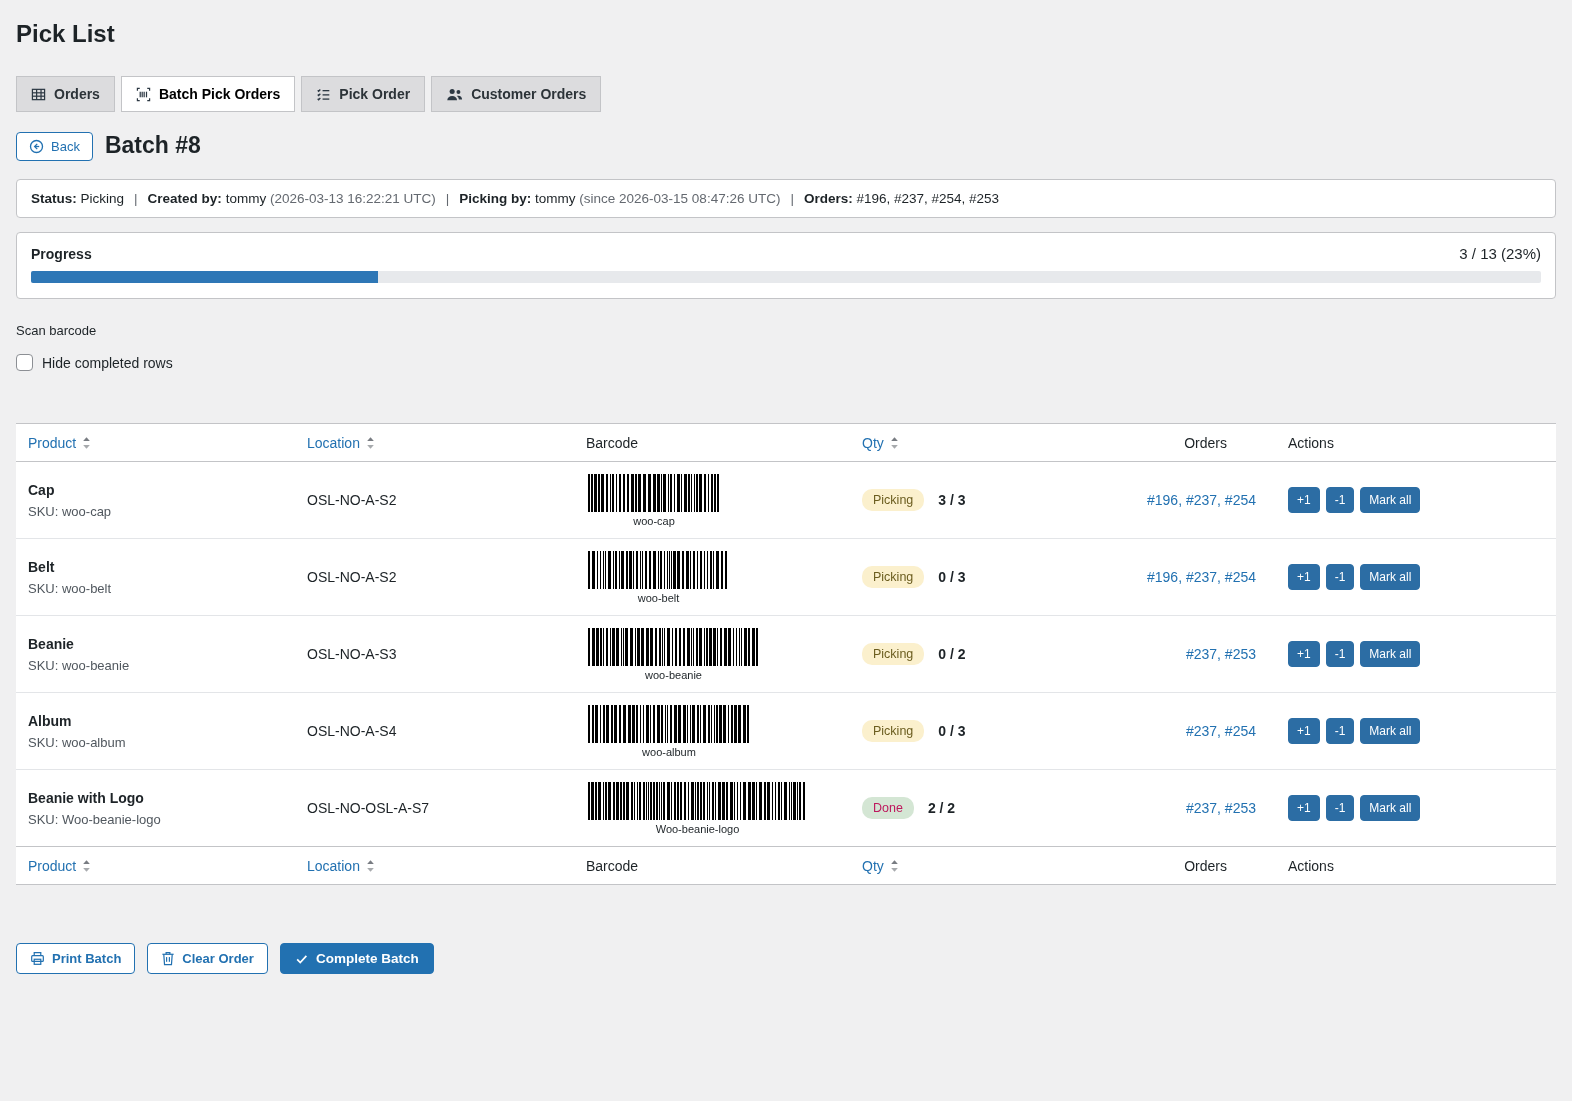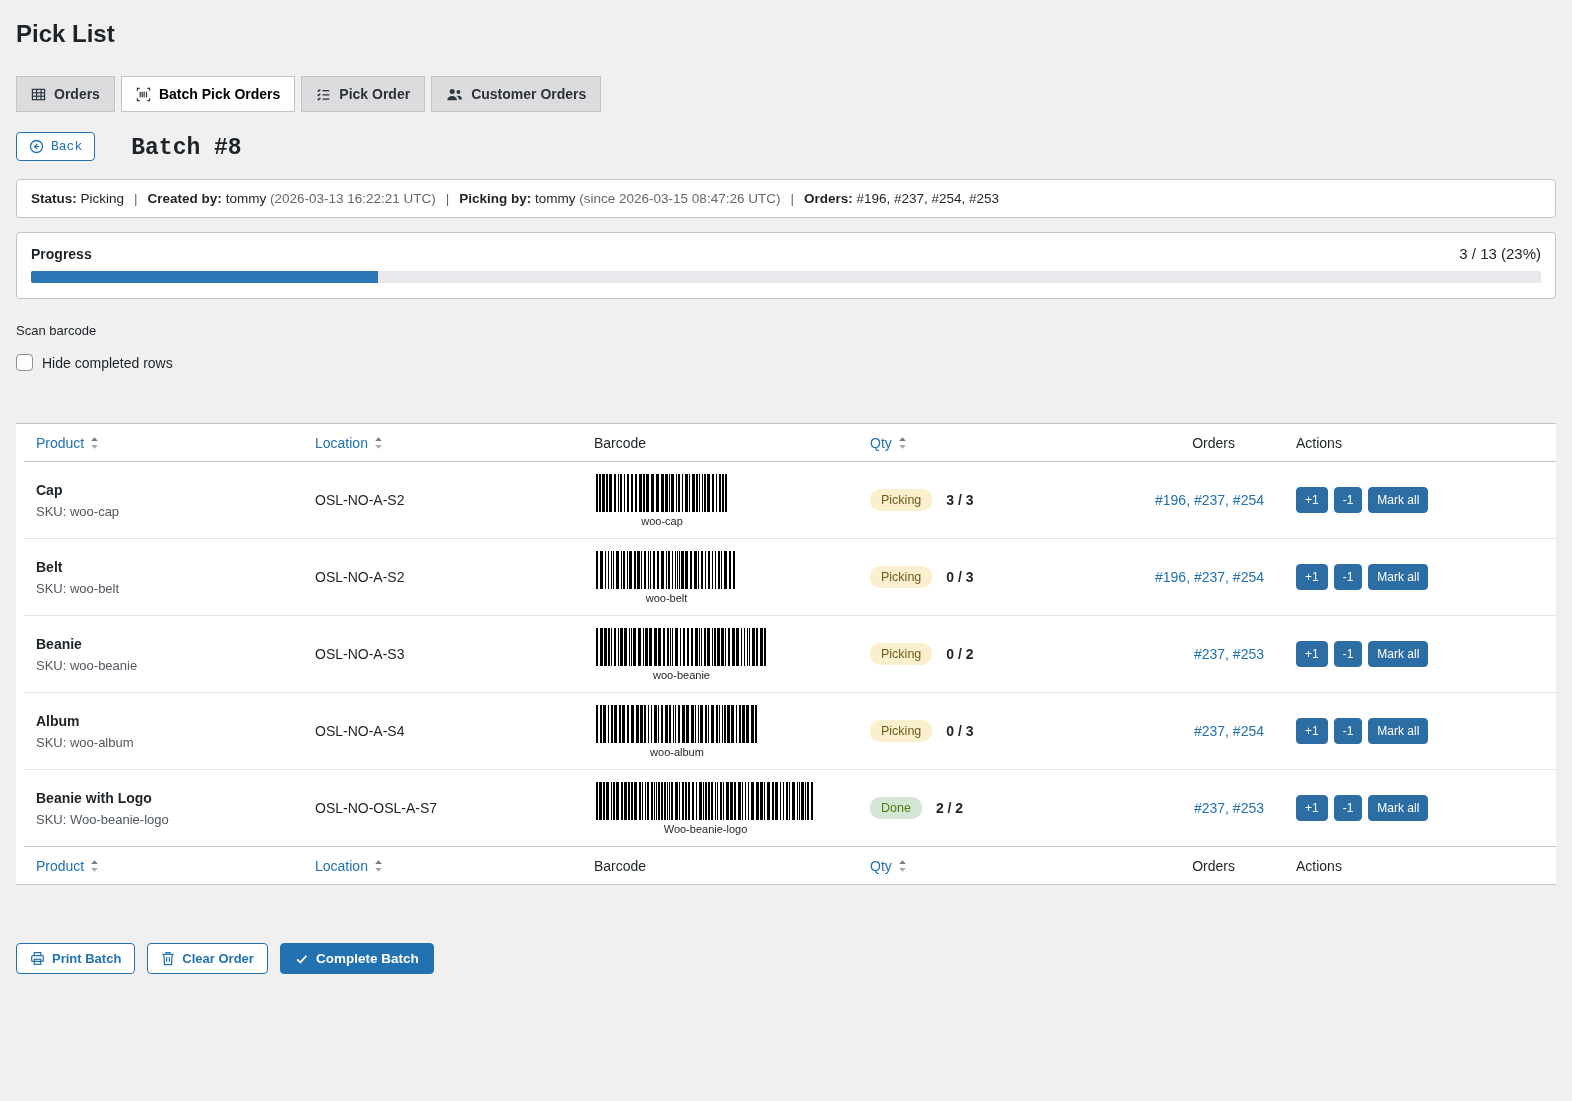--- a/index.html
+++ b/index.html
@@ -19,21 +19,21 @@
   .tabs { display:flex; gap:6px; align-items:flex-end; }
   .tab {
     display:inline-flex; align-items:center; gap:8px;
     padding:9px 14px; background:#dcdcde; border:1px solid #c3c4c7;
     font-family:inherit; font-size:14px; font-weight:600; color:#2c3338; cursor:pointer;
   }
   .tab.active { background:#fff; color:#000; }
   .ticon { display:inline-flex; color:#2c3843; }
 
   
-  .back-row { display:flex; align-items:flex-end; gap:36px; margin:20px 0 18px;font-family:Liberation Mono, monospace; }
+  .back-row { display:flex; align-items:flex-start; gap:12px; margin:20px 0 18px; }
   .btn-outline {
     display:inline-flex; align-items:center; gap:7px;
     background:#fff; border:1px solid #2271b1; color:#2271b1;
     border-radius:4px; padding:6px 12px; font-size:13px; font-family:inherit; cursor:pointer;
   }
   .batch-title { font-size:23px; font-weight:600; }
 
   .card { background:#fff; border:1px solid #c3c4c7; border-radius:4px; }
 
   
@@ -59,21 +59,21 @@
   }
   .scan-input::placeholder { color:#82878c; }
   .hide-row { display:flex; align-items:center; gap:9px; margin-top:16px; font-size:14px; }
   input[type=checkbox] {
     appearance:none; width:17px; height:17px; border:1px solid #8c8f94;
     border-radius:4px; background:#fff; cursor:pointer;
   }
 
   
   .pick-table { margin-top:52px; background:#fff; border-top:1px solid #c3c4c7; border-bottom:1px solid #c3c4c7; }
-  .trow { display:grid; grid-template-columns:279px 279px 276px 198px 212px 1fr; align-items:center; padding:0 12px;margin-left:8px; }
+  .trow { display:grid; grid-template-columns:279px 279px 276px 198px 212px 1fr; align-items:center; padding:0 12px; }
   .thead { height:38px; border-bottom:1px solid #c3c4c7; font-size:14px; }
   .tfoot { height:38px; border-top:1px solid #c3c4c7; font-size:14px; }
   .th-sort { color:#2271b1; display:flex; align-items:center; gap:6px; cursor:pointer; }
   .col-orders { text-align:right; padding-right:16px; }
   .th-orders { padding-right:45px; }
   .col-actions { padding-left:16px; }
   .tbody .trow { border-bottom:1px solid #e3e5e8; min-height:75px; padding-top:10px; padding-bottom:10px; }
   .tbody .trow:last-child { border-bottom:none; }
 
   .prod-name { font-weight:700; font-size:14px; margin-bottom:6px; }
@@ -81,21 +81,21 @@
   .loc { font-size:14px; }
 
   .barcode-wrap { display:inline-block; text-align:center; background:#fff; padding:2px 2px 0; }
   .bars { display:flex; align-items:stretch; height:38px; }
   .bars span { background:#000; display:block; height:100%; flex:0 0 auto; }
   .bc-label { font-size:11px; margin-top:3px; color:#1d2327; }
 
   .qty-cell { display:flex; align-items:center; gap:14px; font-size:14px; }
   .badge { padding:4px 11px; border-radius:10px; font-size:12.5px; white-space:nowrap; }
   .badge.picking { background:#fbf0cd; color:#6b5d1f; }
-  .badge.done { background:#d4e6d4; color:#4d7c0f; }
+  .badge.done { background:#d4e6d4; color:#be185d; }
   .qty-num { font-weight:700; color:#1d2327; }
 
   .orders-cell { color:#2271b1; font-size:14px; }
   .orders-cell a { color:#2271b1; text-decoration:none; cursor:pointer; }
 
   .actions-cell { display:flex; gap:6px; align-items:center; }
   .btn-sm {
     background:#2c6da4; color:#fff; border:1px solid #2c6da4; border-radius:4px;
     padding:5px 8px; font-size:12px; font-family:inherit; cursor:pointer; white-space:nowrap;
   }

